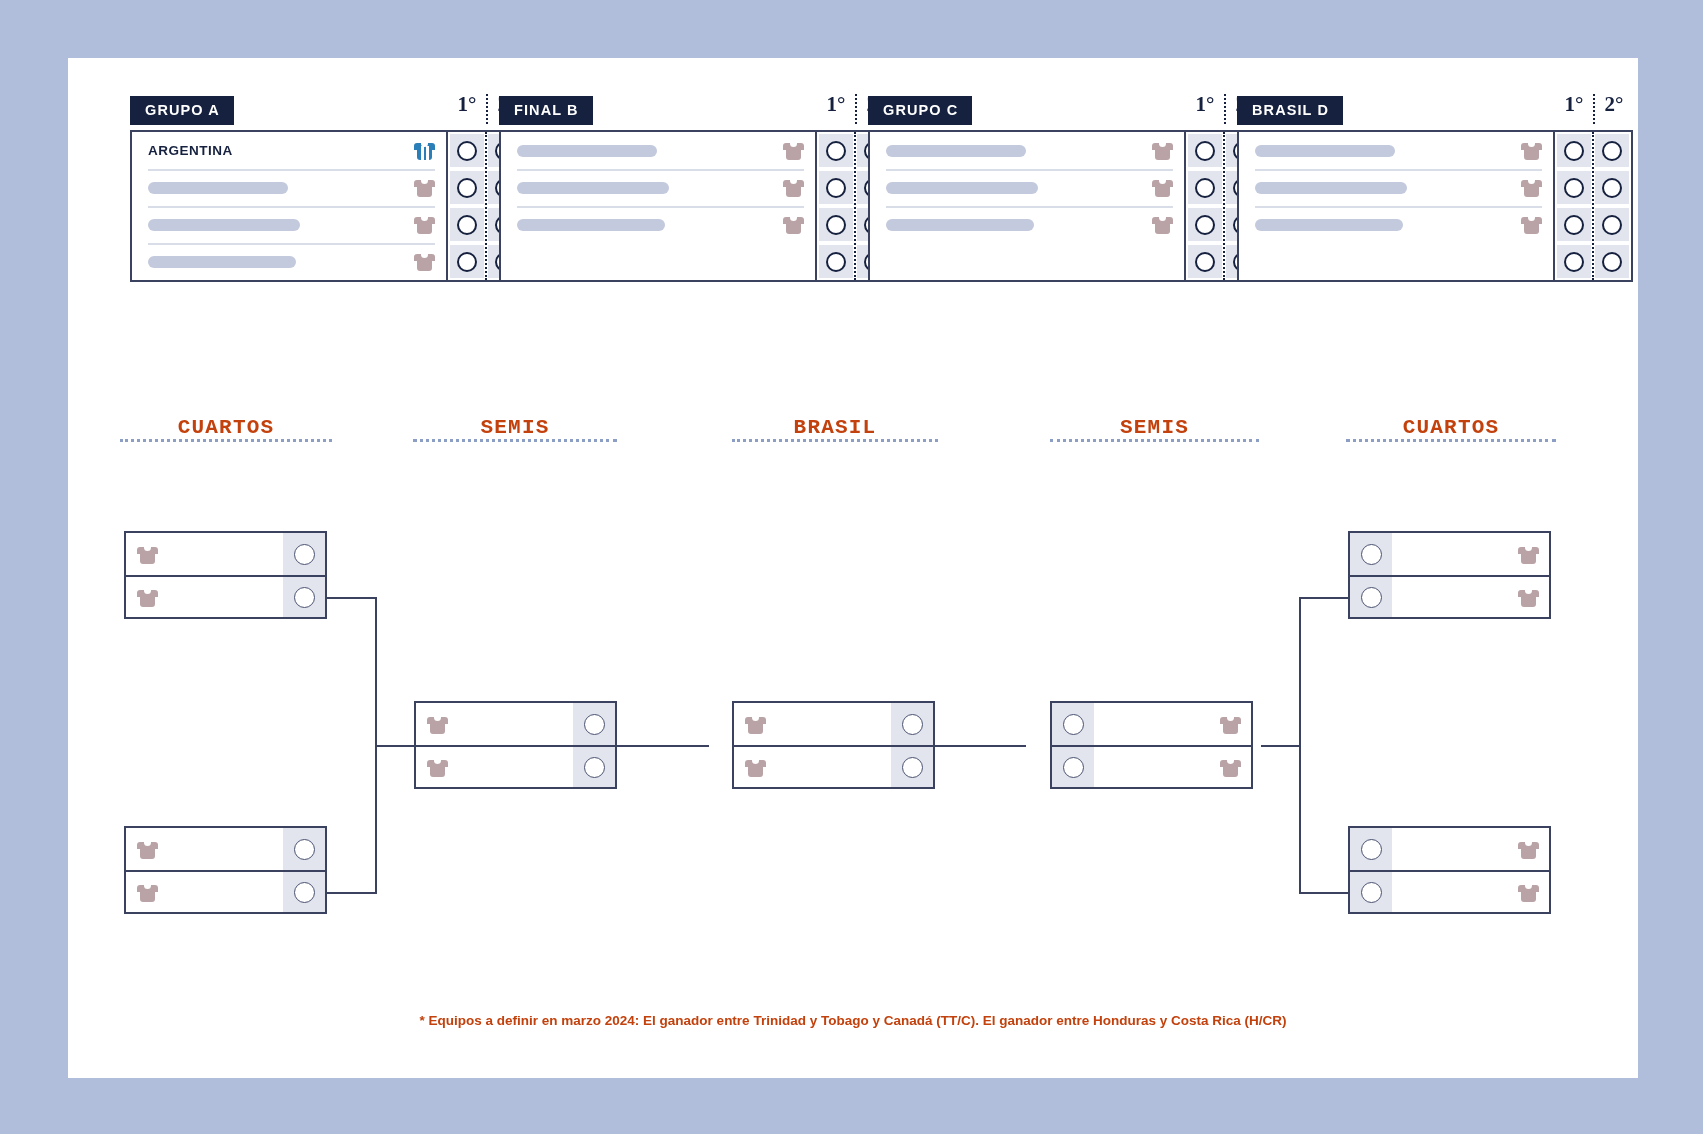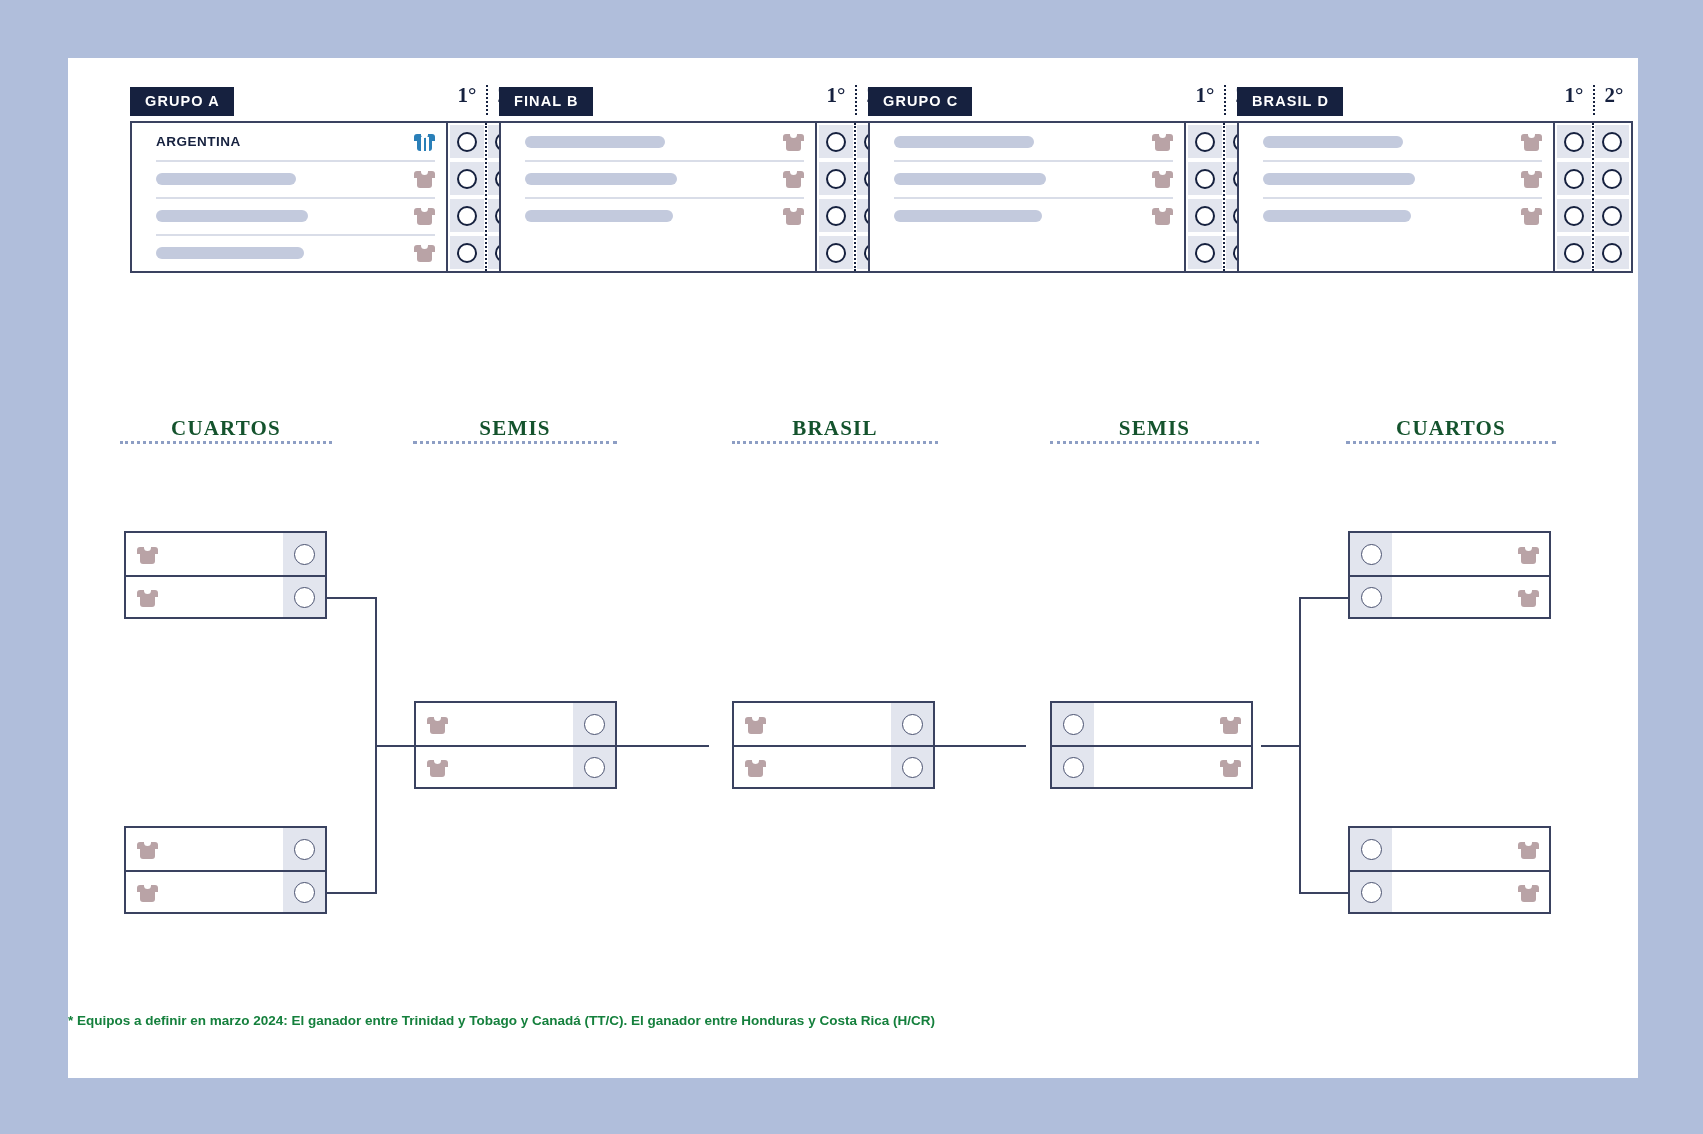--- a/index.html
+++ b/index.html
@@ -17,21 +17,21 @@
     left: 68px;
     top: 58px;
     width: 1570px;
     height: 1020px;
     background: #ffffff;
   }
 
   
   .groups-row { position: absolute; left: 0; top: 0; width: 100%; height: 290px; }
 
-  .group-card { position: absolute; top: 63px; width: 396px; }
+  .group-card { position: absolute; top: 72px; width: 396px; }
 
   .group-tag {
     position: absolute;
     left: 0; top: -34px;
     background: #16213f;
     color: #ffffff;
     font-size: 14.5px;
     font-weight: bold;
     letter-spacing: 1.1px;
     padding: 7px 14px 7px 15px;
@@ -53,21 +53,20 @@
     line-height: 1;
     font-family: "Liberation Serif", serif;
   }
   .ord-head span:first-child { border-right: 2px dotted #16213f; }
 
   .group-body {
     position: relative;
     border: 2.5px solid #3a4260;
     background: #ffffff;
     display: flex;
-    padding-left: 8px;
   }
 
   .teams-col { flex: 1 1 auto; padding: 0 0 0 0; }
 
   .team-row {
     height: 37px;
     display: flex;
     align-items: center;
     padding: 0 11px 0 16px;
     position: relative;
@@ -160,22 +159,22 @@
     border: 2.2px solid #16213f;
     border-radius: 50%;
     background: #ffffff;
   }
 
   
   .bracket { position: absolute; left: 0; top: 340px; width: 100%; height: 600px; }
 
   .round-label { position: absolute; text-align: center; }
   .round-label .txt {
-    color: #14532d;
-    font-family: Liberation Serif, serif;
+    color: #c2410c;
+    font-family: Liberation Mono, monospace;
     font-size: 21px;
     font-weight: bold;
     letter-spacing: 1.2px;
     display: block;
   }
   .round-label .dots {
     border-top: 3px dotted #8d9ec4;
     width: 100%;
   }
 
@@ -214,22 +213,22 @@
   .slot .gap { flex: 1 1 auto; }
 
   .line { position: absolute; background: #3a4260; }
   .line.h { height: 2px; }
   .line.v { width: 2px; }
 
   .footnote {
     position: absolute;
     left: 0; right: 0;
     top: 955px;
-    text-align: left;
-    color: #15803d;
+    text-align: center;
+    color: #c2410c;
     font-size: 13.5px;
     font-weight: bold;
   }
 </style>
 </head>
 <body>
 
 <div id="sheet">
 
   <div class="groups-row">

